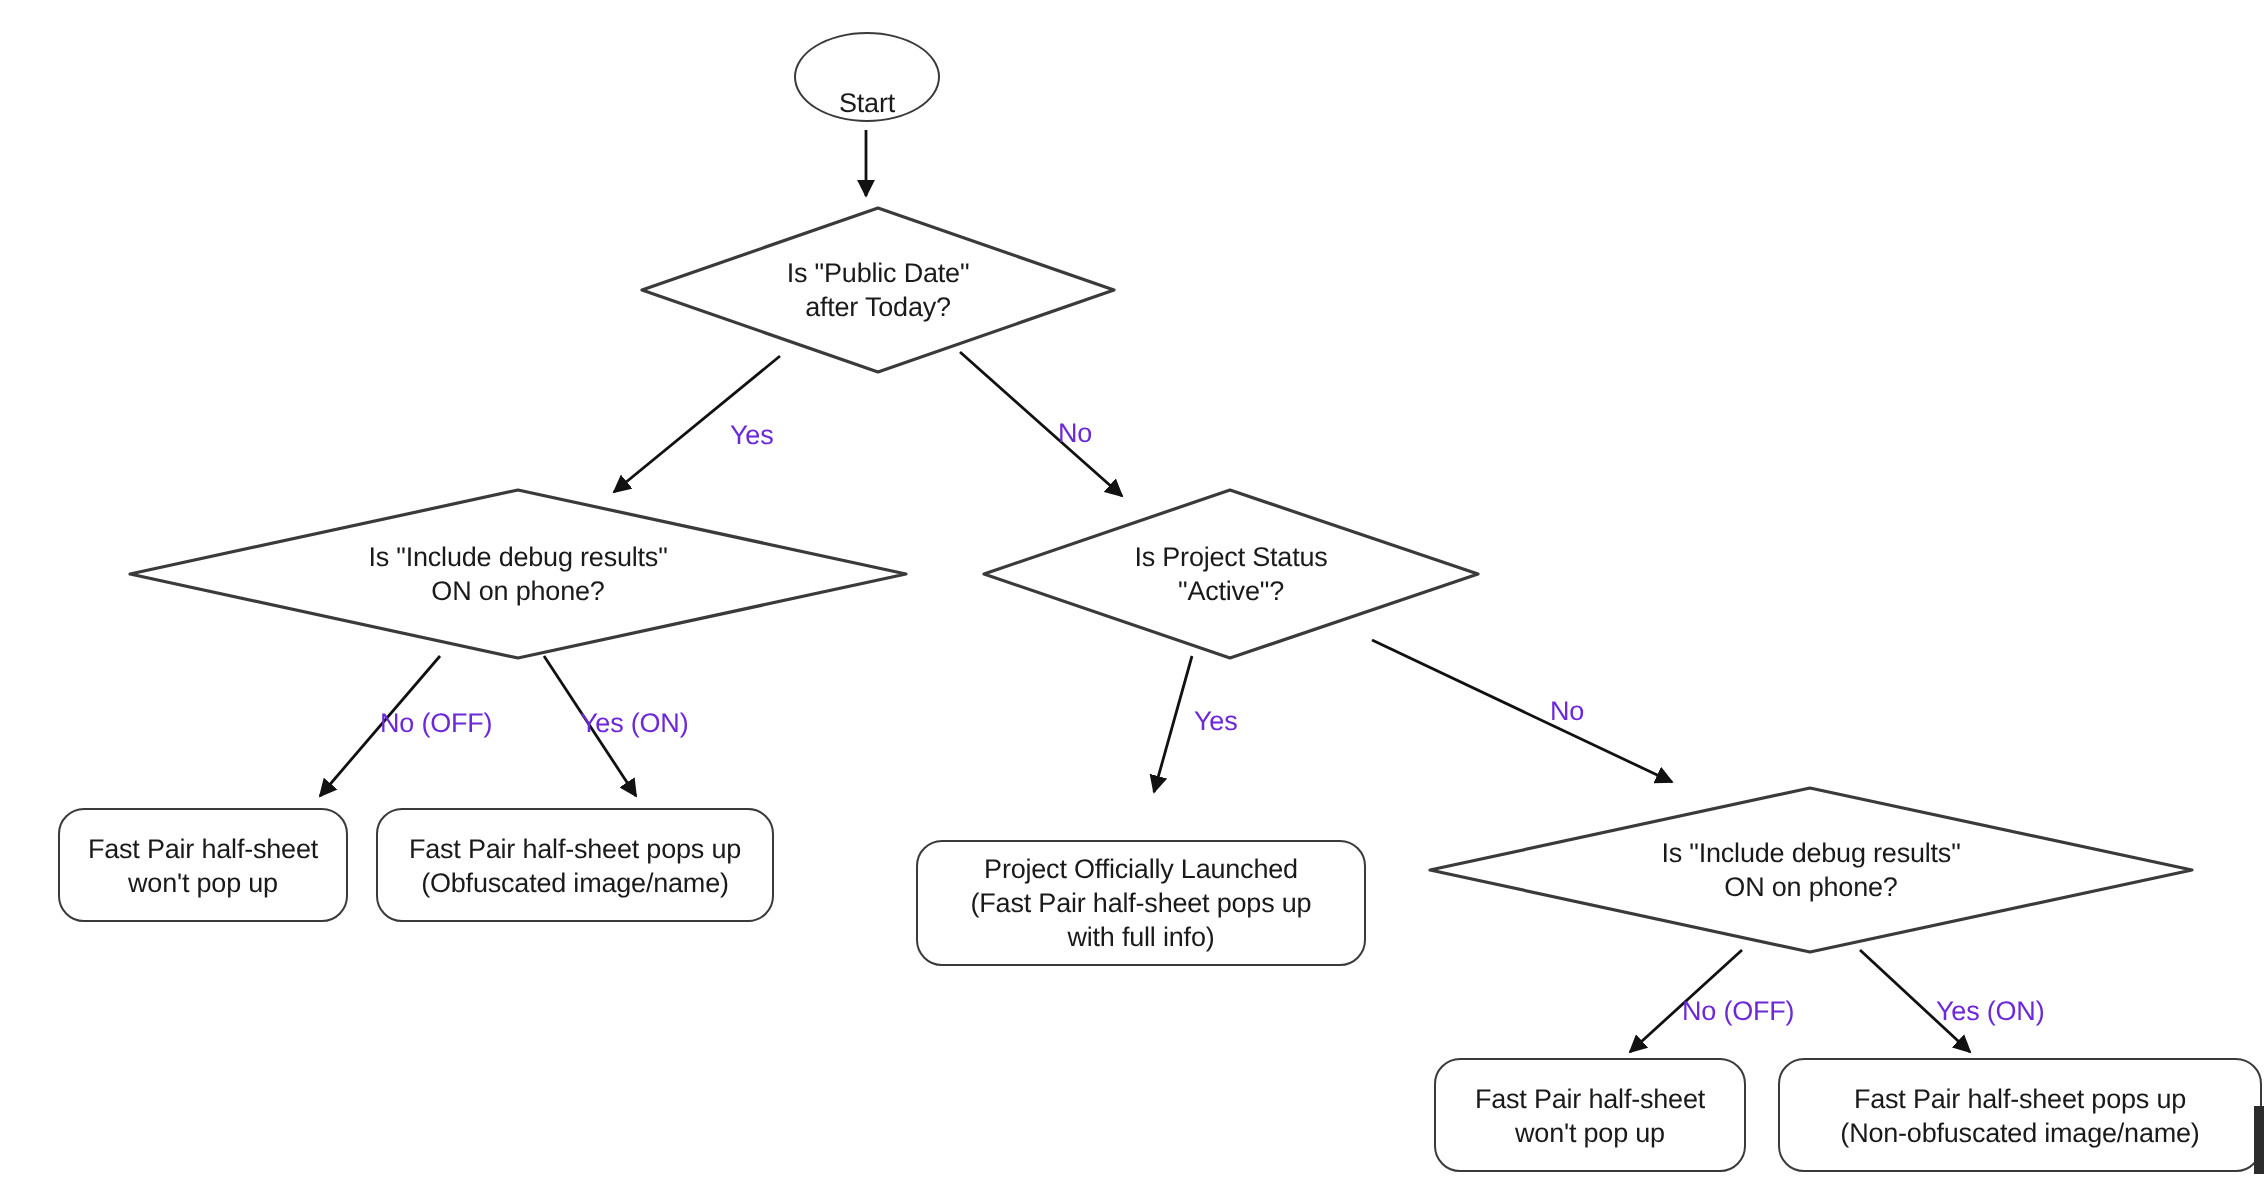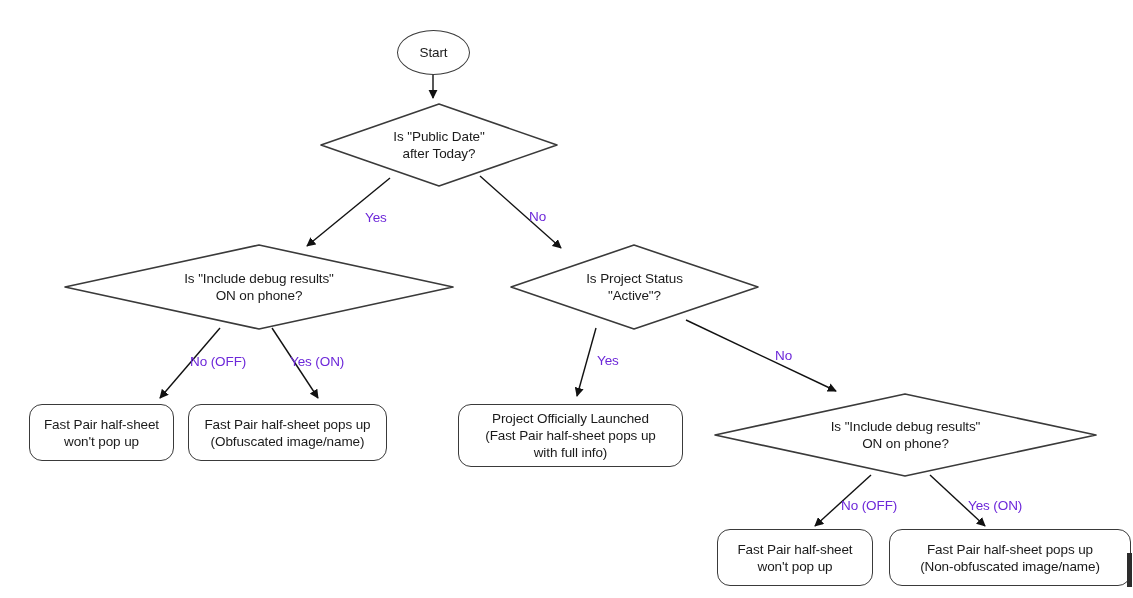--- a/index.html
+++ b/index.html
@@ -94,59 +94,59 @@
       <line x1="480" y1="176" x2="561" y2="248"></line>
       <line x1="220" y1="328" x2="160" y2="398"></line>
       <line x1="272" y1="328" x2="318" y2="398"></line>
       <line x1="596" y1="328" x2="577" y2="396"></line>
       <line x1="686" y1="320" x2="836" y2="391"></line>
       <line x1="871" y1="475" x2="815" y2="526"></line>
       <line x1="930" y1="475" x2="985" y2="526"></line>
     </g>
   </svg>
 
-  <div class="node oval" style="left:397px; top:30px; width:73px; height:45px;">
+  <div class="node oval" style="left:397px; top:16px; width:73px; height:45px;align-items:flex-end;">
     <span>Start</span>
   </div>
 
   <div class="node decision" style="left:317px; top:101px; width:244px; height:88px;">
     <svg class="dia-svg" viewBox="0 0 244 88" preserveAspectRatio="none">
       <path d="M 122 3 L 240 44 L 122 85 L 4 44 Z" fill="#ffffff" stroke="#3a3a3a" stroke-width="1.6" stroke-linejoin="round" vector-effect="non-scaling-stroke"></path>
     </svg>
     <span class="dia-label">Is "Public Date"
 after Today?</span>
   </div>
 
   <div class="node decision" style="left:61px; top:242px; width:396px; height:90px;">
     <svg class="dia-svg" viewBox="0 0 396 90" preserveAspectRatio="none">
       <path d="M 198 3 L 392 45 L 198 87 L 4 45 Z" fill="#ffffff" stroke="#3a3a3a" stroke-width="1.6" stroke-linejoin="round" vector-effect="non-scaling-stroke"></path>
     </svg>
     <span class="dia-label">Is "Include debug results"
 ON on phone?</span>
   </div>
 
-  <div class="node decision" style="left:507px; top:242px; width:255px; height:90px;">
+  <div class="node decision" style="left:488px; top:242px; width:255px; height:90px;">
     <svg class="dia-svg" viewBox="0 0 255 90" preserveAspectRatio="none">
       <path d="M 127 3 L 251 45 L 127 87 L 4 45 Z" fill="#ffffff" stroke="#3a3a3a" stroke-width="1.6" stroke-linejoin="round" vector-effect="non-scaling-stroke"></path>
     </svg>
     <span class="dia-label">Is Project Status
 "Active"?</span>
   </div>
 
   <div class="node terminator" style="left:29px; top:404px; width:145px; height:57px;">
     <span>Fast Pair half-sheet
 won't pop up</span>
   </div>
 
   <div class="node terminator" style="left:188px; top:404px; width:199px; height:57px;">
     <span>Fast Pair half-sheet pops up
 (Obfuscated image/name)</span>
   </div>
 
-  <div class="node terminator" style="left:458px; top:404px; width:225px; height:63px;">
+  <div class="node terminator" style="left:458px; top:420px; width:225px; height:63px;">
     <span>Project Officially Launched
 (Fast Pair half-sheet pops up
 with full info)</span>
   </div>
 
   <div class="node decision" style="left:711px; top:391px; width:389px; height:88px;">
     <svg class="dia-svg" viewBox="0 0 389 88" preserveAspectRatio="none">
       <path d="M 194 3 L 385 44 L 194 85 L 4 44 Z" fill="#ffffff" stroke="#3a3a3a" stroke-width="1.6" stroke-linejoin="round" vector-effect="non-scaling-stroke"></path>
     </svg>
     <span class="dia-label">Is "Include debug results"

